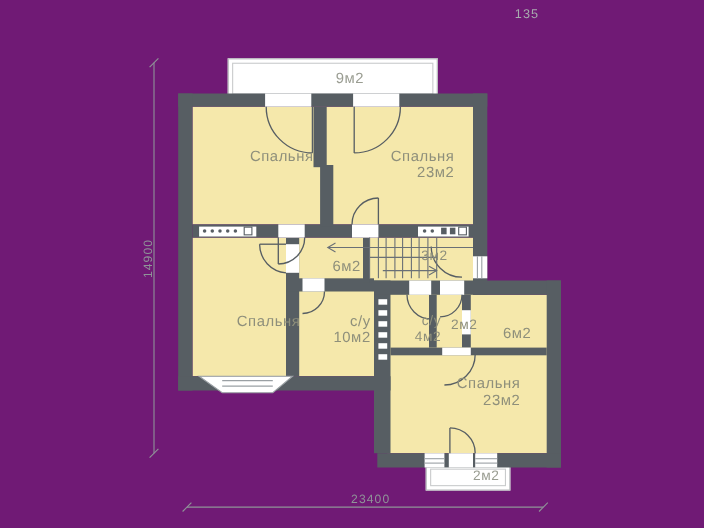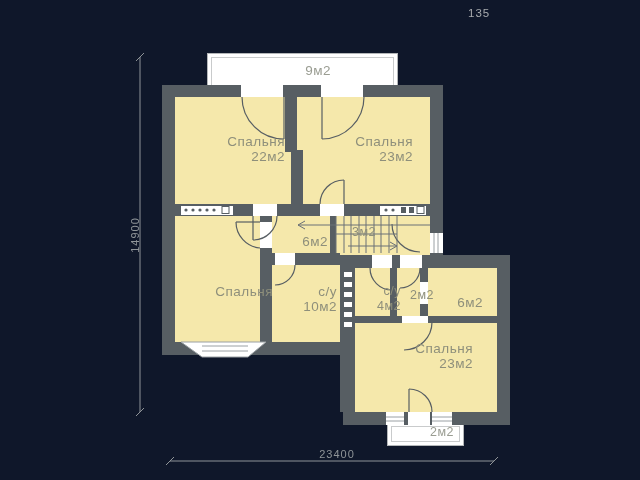--- a/index.html
+++ b/index.html
@@ -1,16 +1,16 @@
 <!DOCTYPE html>
 <html><head>
 <meta charset="utf-8">
 <style>
   html,body{margin:0;padding:0;background:#ffffff;}
-  .canvas{position:relative;width:640px;height:480px;background:#0f172a;overflow:hidden;
+  .canvas{position:relative;width:640px;height:480px;background:#701a75;overflow:hidden;
           font-family:"Liberation Sans", sans-serif;}
   .wall{position:absolute;background:#575e63;}
   .room{position:absolute;background:#f5e8ab;}
   .gap{position:absolute;background:#ffffff;}
   .balcony{position:absolute;background:#ffffff;border:1px solid #b4b7b9;}
   .balcony-inner{position:absolute;left:3px;top:3px;right:3px;bottom:3px;border:1px solid #c9cbcc;}
   .lbl{position:absolute;color:#8e8f7b;text-align:center;letter-spacing:0.5px;line-height:15px;}
   .lbl .ln{white-space:nowrap;text-align:right;}
   .fs13{font-size:13.5px;}
   .fs12{font-size:12.5px;}
@@ -153,21 +153,20 @@
       <line x1="136" y1="61" x2="144" y2="53"></line>
       <line x1="136" y1="416" x2="144" y2="408"></line>
       <line x1="170" y1="461" x2="494" y2="461"></line>
       <line x1="166" y1="465" x2="174" y2="457"></line>
       <line x1="490" y1="465" x2="498" y2="457"></line>
     </g>
   </svg>
 
   <div class="lbl fs13" style="left:195px;top:134px;width:90px;">
     <div class="ln">Спальня</div>
-    <div class="ln">22м2</div>
   </div>
   <div class="lbl fs13" style="left:323px;top:134px;width:90px;">
     <div class="ln">Спальня</div>
     <div class="ln">23м2</div>
   </div>
   <div class="lbl fs13" style="left:183px;top:284px;width:90px;">
     <div class="ln">Спальня</div>
   </div>
   <div class="lbl fs13" style="left:383px;top:341px;width:90px;">
     <div class="ln">Спальня</div>
@@ -177,21 +176,21 @@
     <div class="ln">с/у</div>
     <div class="ln">10м2</div>
   </div>
   <div class="lbl fs12" style="left:347px;top:284px;width:54px;">
     <div class="ln">с/у</div>
     <div class="ln">4м2</div>
   </div>
   <div class="lbl fs13" style="left:268px;top:234px;width:60px;">
     <div class="ln">6м2</div>
   </div>
-  <div class="lbl fs12" style="left:320px;top:225px;width:56px;">
+  <div class="lbl fs12" style="left:351px;top:225px;width:56px;">
     <div class="ln">3м2</div>
   </div>
   <div class="lbl fs12" style="left:384px;top:288px;width:50px;">
     <div class="ln">2м2</div>
   </div>
   <div class="lbl fs13" style="left:433px;top:295px;width:50px;">
     <div class="ln">6м2</div>
   </div>
 
   <div class="lbl fs13" style="left:271px;top:63px;width:60px;color:#9a9d92;">

